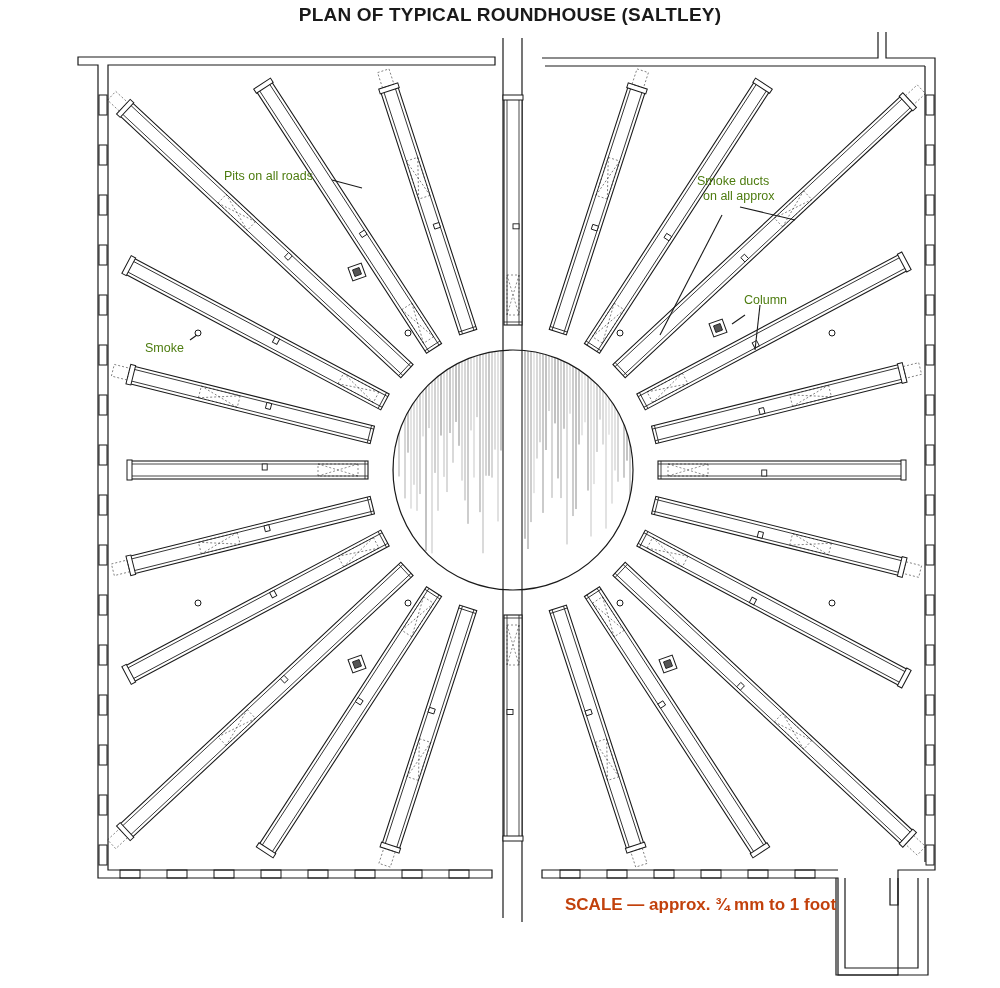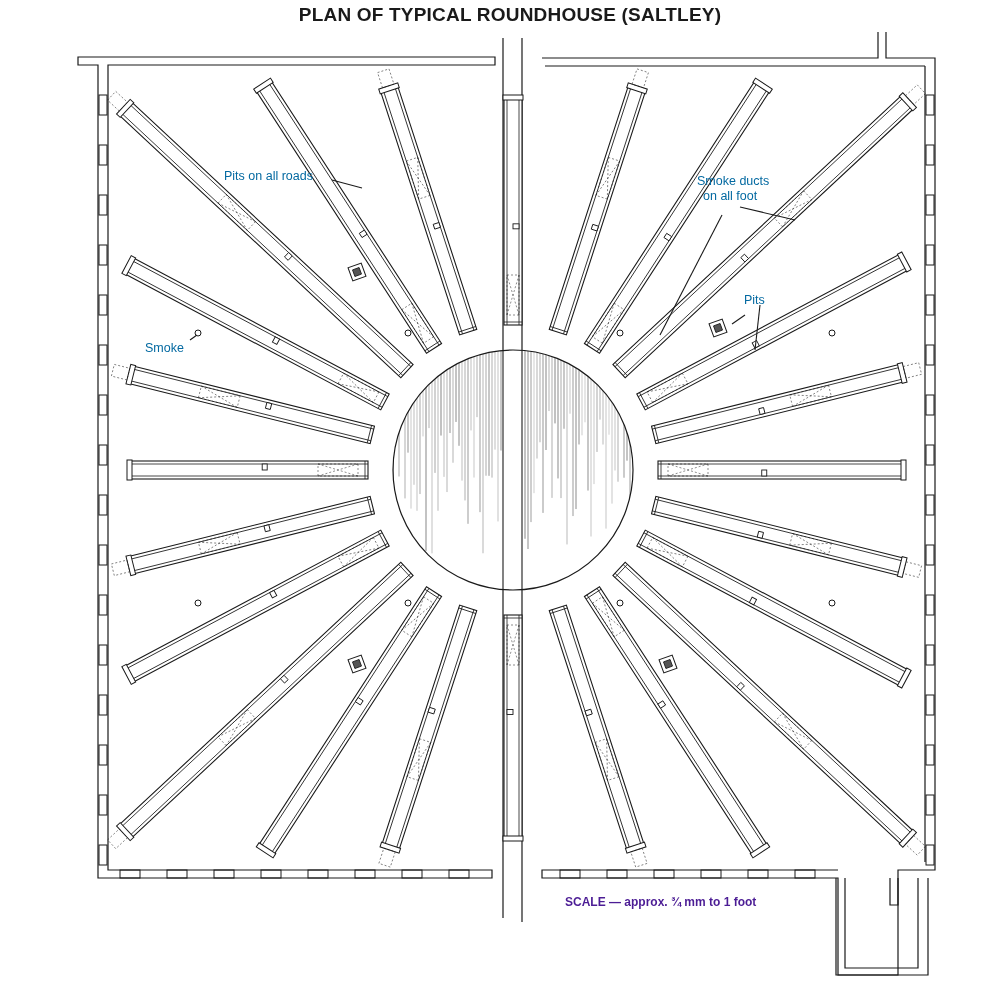--- a/index.html
+++ b/index.html
@@ -2,22 +2,22 @@
 <html><head>
 <meta charset="utf-8">
 <style>
   html, body { margin: 0; padding: 0; background: #ffffff; }
   body { width: 1000px; height: 988px; position: relative; overflow: hidden; font-family: "Liberation Sans", sans-serif; }
   #title {
     position: absolute; left: 0; top: 4px; width: 1020px; text-align: center;
     font-family: "Liberation Sans", sans-serif; font-weight: bold; font-size: 19px; color: #1a1a1a; letter-spacing: 0.2px;
   }
   #plan { position: absolute; left: 0; top: 0; }
-  .lbl { position: absolute; font-family: "Liberation Sans", sans-serif; font-size: 12.5px; color: #0369a1; white-space: nowrap; line-height: 15px; }
-  .scale { position: absolute; font-family: "Liberation Sans", sans-serif; font-weight: bold; font-size: 12px; color: #4c1d95; white-space: nowrap; }
+  .lbl { position: absolute; font-family: "Liberation Sans", sans-serif; font-size: 12.5px; color: #4d7c0f; white-space: nowrap; line-height: 15px; }
+  .scale { position: absolute; font-family: "Liberation Sans", sans-serif; font-weight: bold; font-size: 17px; color: #c2410c; white-space: nowrap; }
 </style>
 </head>
 <body>
 
 <div id="title">PLAN OF TYPICAL ROUNDHOUSE (SALTLEY)</div>
 
 <svg id="plan" width="1000" height="988" viewBox="0 0 1000 988" xmlns="http://www.w3.org/2000/svg">
   <g id="walls" fill="none" stroke="#1a1a1a" stroke-width="1.2">
 
     <path d="M78 57 H495 V65 H108 V870 H492 V878 H98 V65 H78 Z" fill="#fff"></path>
@@ -451,16 +451,16 @@
     <line x1="722" y1="215" x2="660" y2="335"></line>
     <line x1="740" y1="207" x2="795" y2="220"></line>
     <line x1="745" y1="315" x2="732" y2="324"></line>
     <line x1="760" y1="305" x2="755" y2="350"></line>
     <line x1="190" y1="340" x2="197" y2="335"></line>
   </g>
 </svg>
 
 <div class="lbl" style="left:224px;top:169px;">Pits on all roads</div>
 <div class="lbl" style="left:697px;top:174px;">Smoke ducts</div>
-<div class="lbl" style="left:703px;top:189px;">on all foot</div>
-<div class="lbl" style="left:744px;top:293px;">Pits</div>
+<div class="lbl" style="left:703px;top:189px;">on all approx</div>
+<div class="lbl" style="left:744px;top:293px;">Column</div>
 <div class="lbl" style="left:145px;top:341px;">Smoke</div>
 <div class="scale" style="left:565px;top:895px;">SCALE — approx. ¾ mm to 1 foot</div>
 
 </body></html>

